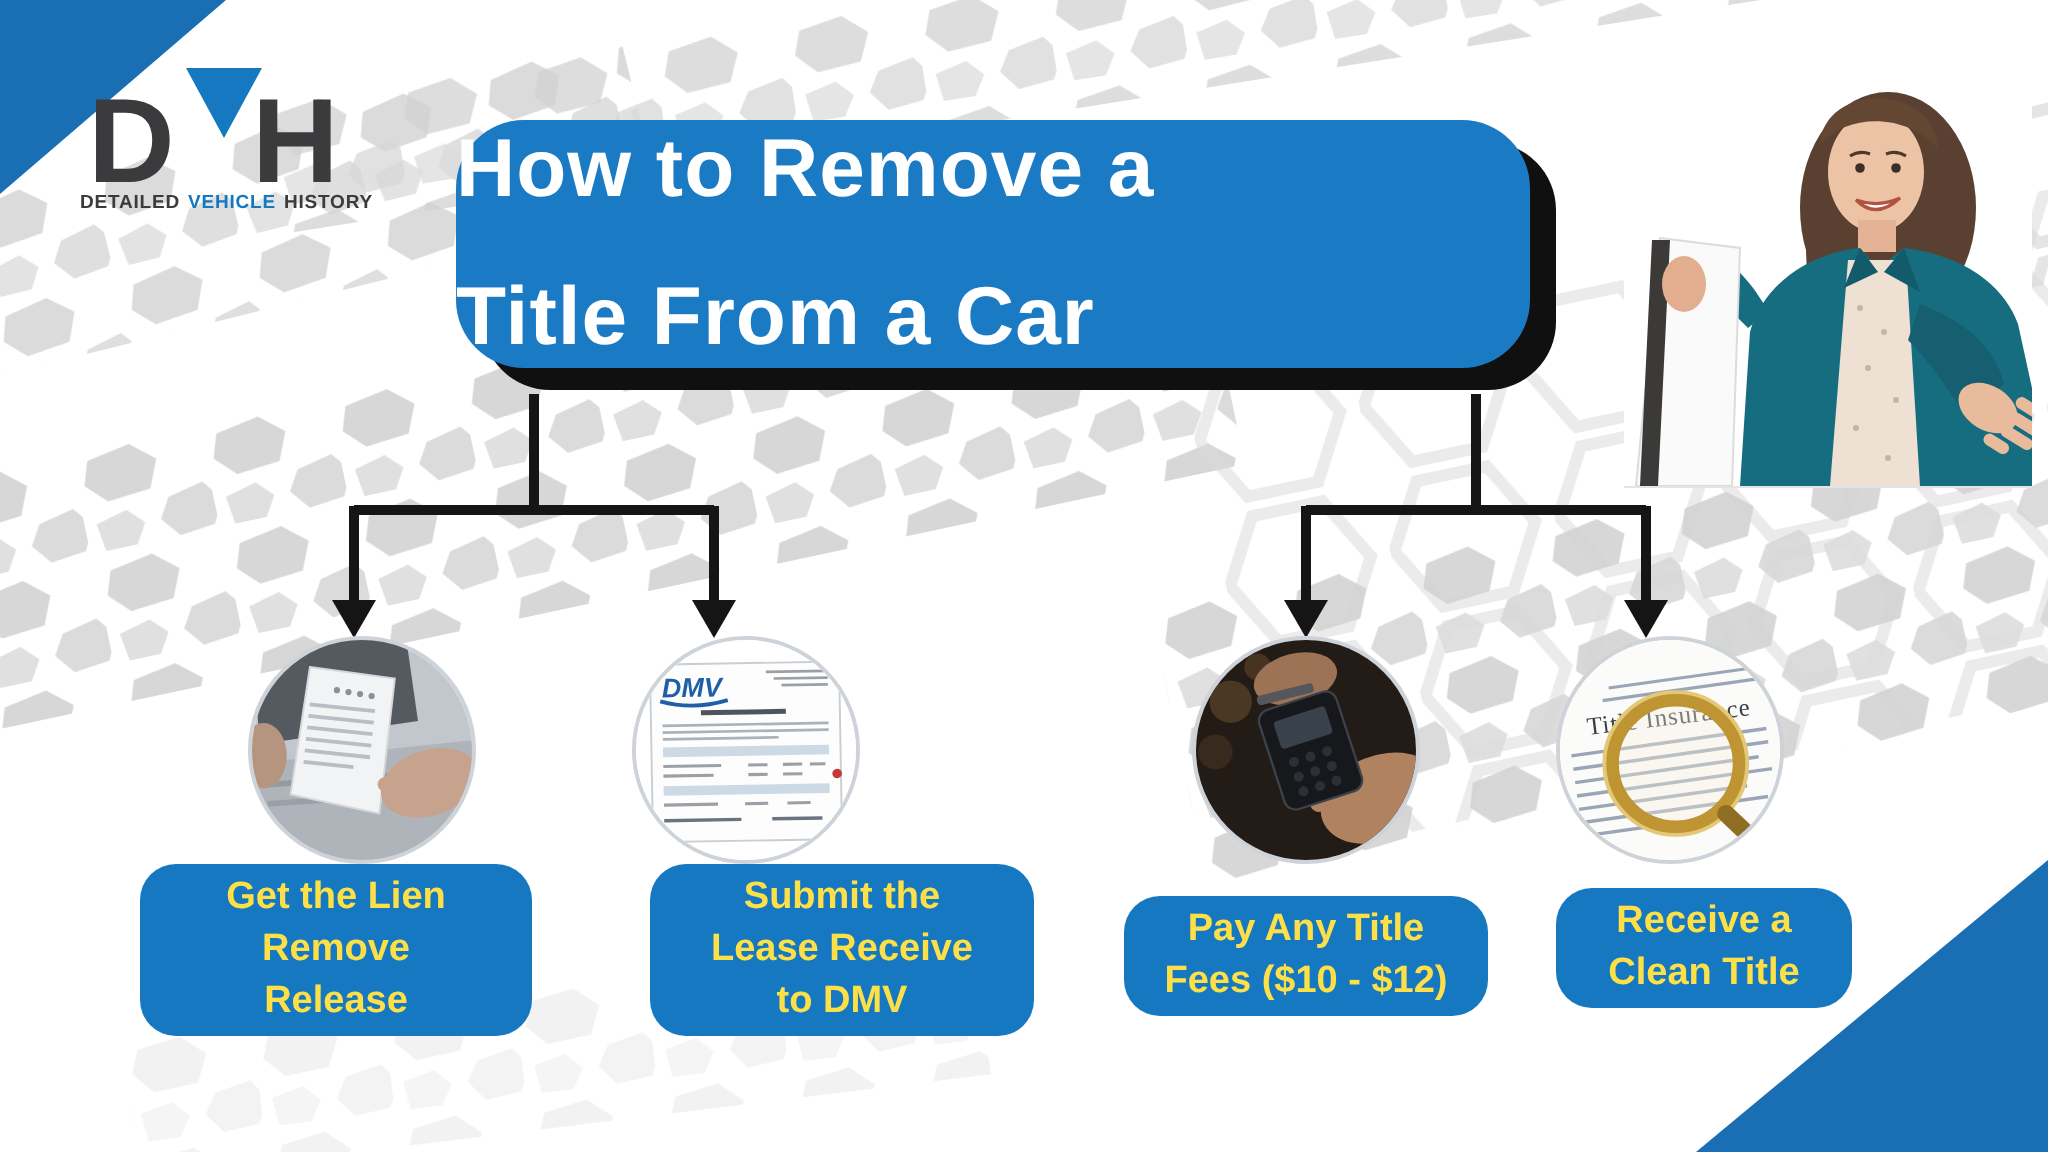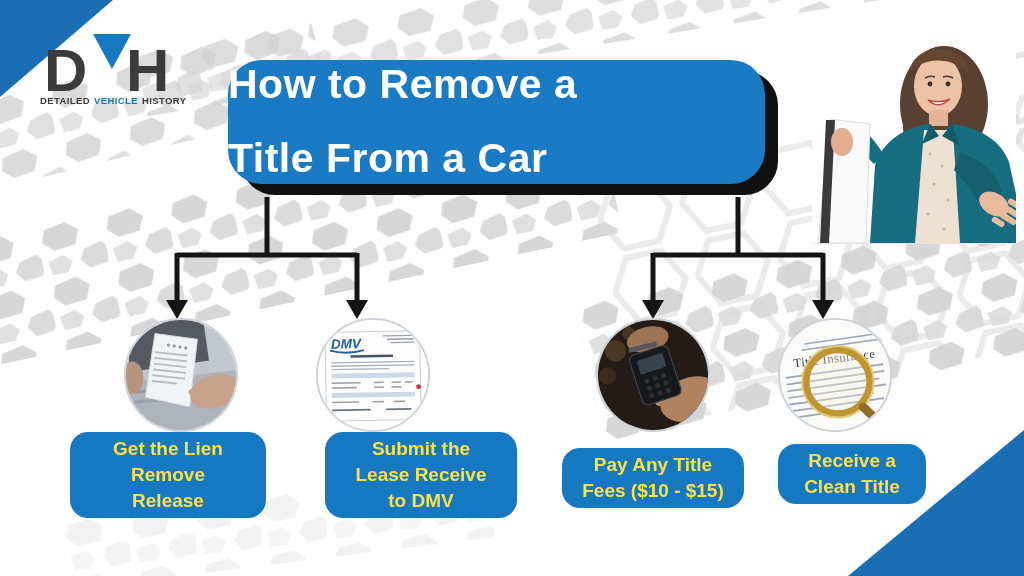--- a/index.html
+++ b/index.html
@@ -273,20 +273,20 @@
     <span>Remove</span>
     <span>Release</span>
   </div>
   <div class="abs step-label" style="left:282px;top:432px;width:192px;height:86px;margin-left:43px;">
     <span>Submit the</span>
     <span>Lease Receive</span>
     <span>to DMV</span>
   </div>
   <div class="abs step-label" style="left:562px;top:448px;width:182px;height:60px;">
     <span>Pay Any Title</span>
-    <span>Fees ($10 - $15)</span>
+    <span>Fees ($10 - $12)</span>
   </div>
   <div class="abs step-label" style="left:778px;top:432px;width:148px;height:60px;margin-top:12px;">
     <span>Receive a</span>
     <span>Clean Title</span>
   </div>
 
 </div>
 
 </body></html>

